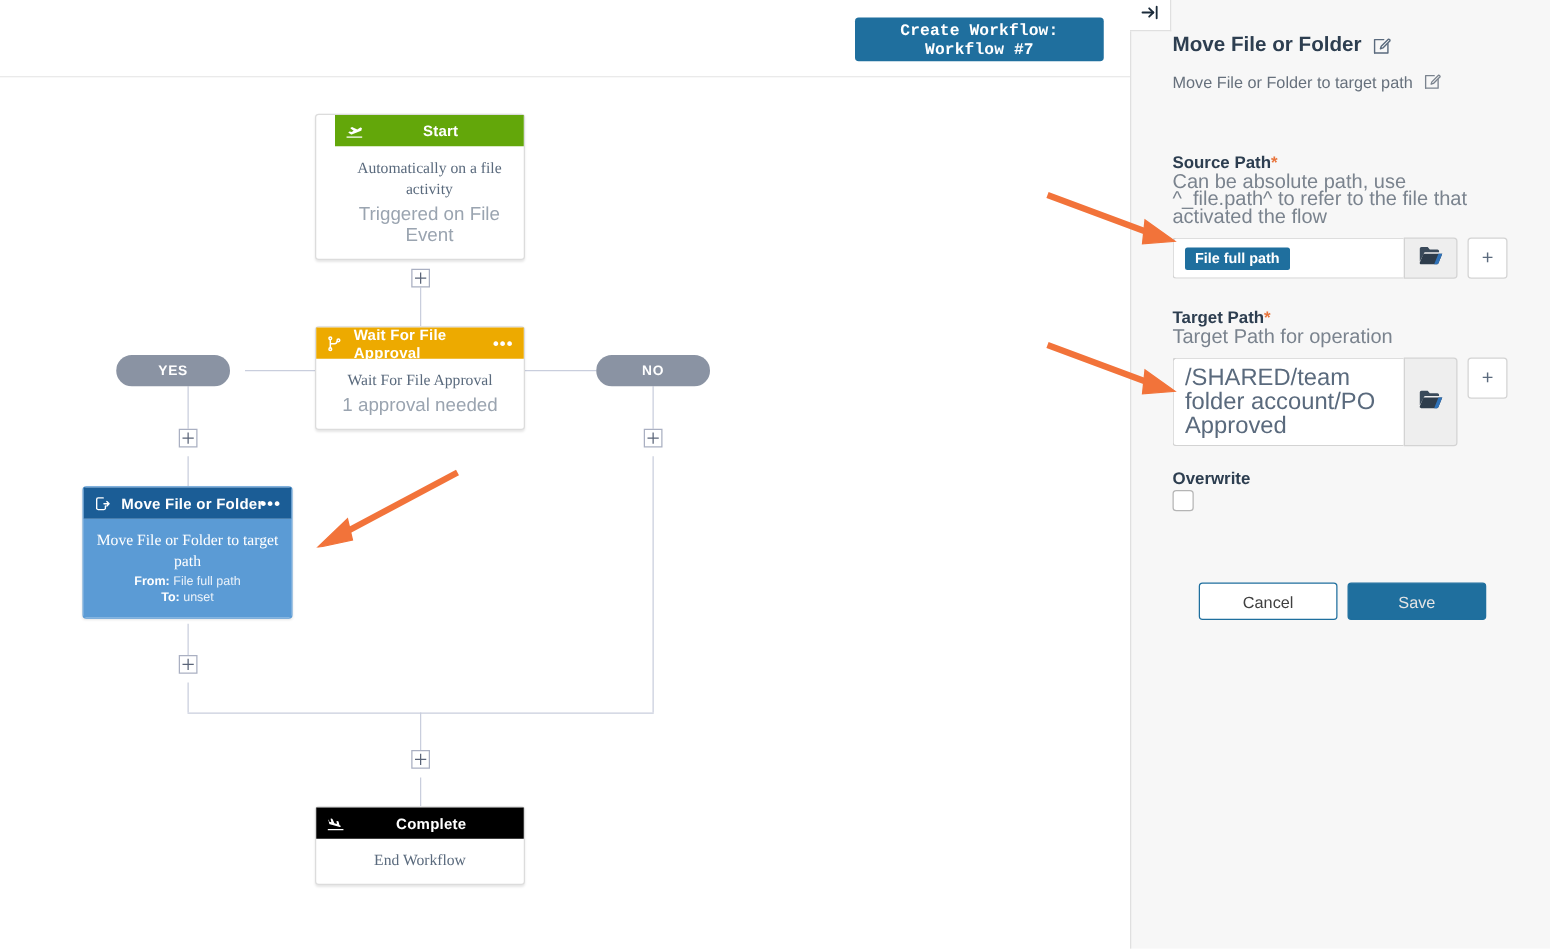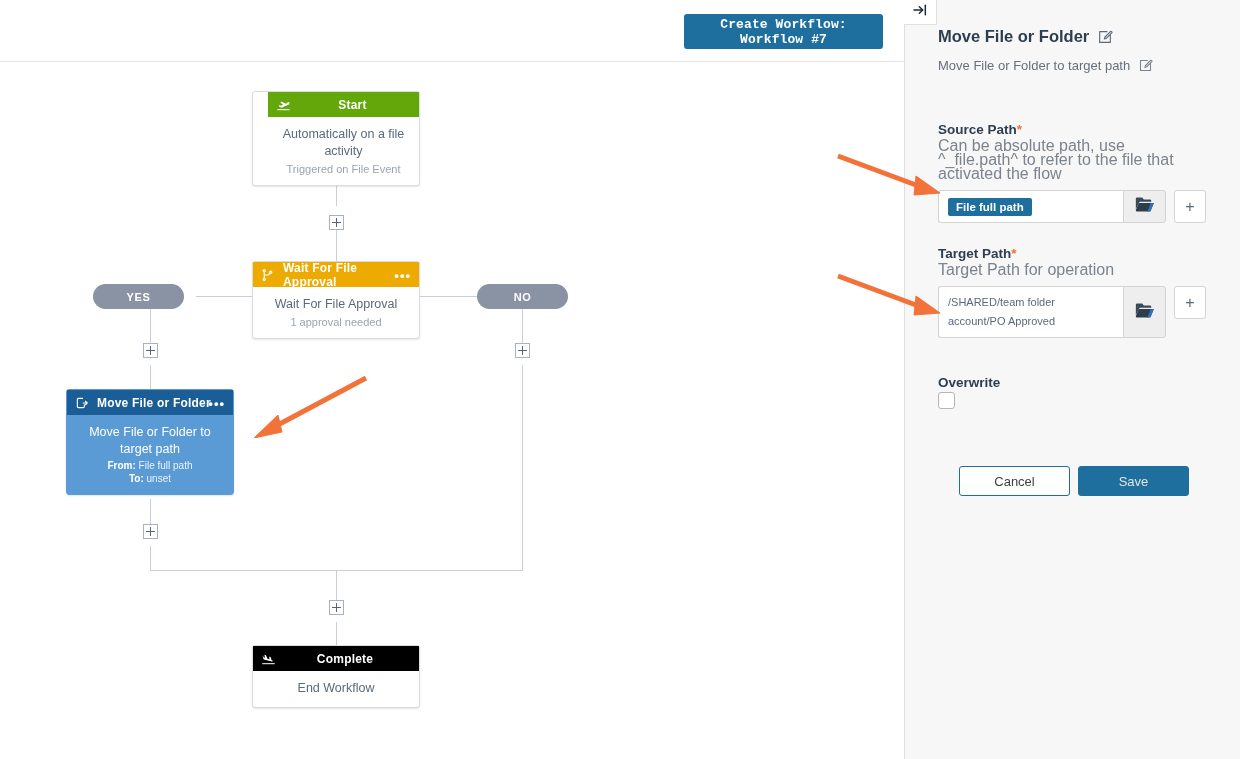--- a/index.html
+++ b/index.html
@@ -69,22 +69,22 @@
   .node-head .hd-title {
     flex: 1; text-align: center; letter-spacing: .2px;
   }
   .node-head .hd-dots {
     position: absolute; right: 8px; top: 50%; transform: translateY(-50%);
     letter-spacing: 1px; font-size: 13px; line-height: 1;
   }
   .node-body {
     padding: 9px 10px 10px; text-align: center;
   }
-  .node-body .b-main { font-size: 12.5px; color: #5a6a7d; line-height: 17px; }
-  .node-body .b-sub { font-size: 11px; color: #9aa4b0; margin-top: 3px; }
+  .node-body .b-main { font-size: 12.5px; color: #5a6a7d; line-height: 17px; font-family: Liberation Serif, serif; }
+  .node-body .b-sub { font-size: 15px; color: #9aa4b0; margin-top: 3px; }
 
   
   #node-start { left: 252px; top: 29px; padding-left: 15px; }
   #node-start .node-head { background: #63a70a; }
   
   #node-wait { left: 252px; top: 199px; }
   #node-wait .node-head { background: #edaa00; }
   #node-wait .node-head .hd-title { text-align: left; padding-left: 4px; }
   
   #node-move { left: 66px; top: 327px; width: 168px; border-color: #5b9bd5; }
@@ -144,21 +144,21 @@
   .input-row { display: flex; align-items: stretch; gap: 0; }
   .input-wrap {
     flex: 1; background: #ffffff; border: 1px solid #d3d3d3; border-right: none;
     border-radius: 3px 0 0 3px; display: flex; align-items: center;
     padding: 6px 9px; min-height: 33px;
   }
   .token {
     background: #1f6f9e; color: #ffffff; border-radius: 2px;
     font-size: 11.5px; font-weight: bold; padding: 3px 8px; display: inline-block;
   }
-  .plain-val { font-size: 11px; color: #5a6a7d; line-height: 19px; }
+  .plain-val { font-size: 19px; color: #5a6a7d; line-height: 19px; }
   .picker-btn {
     width: 43px; background: #eeeeee; border: 1px solid #d3d3d3;
     border-radius: 0 3px 3px 0; display: flex; align-items: center;
     justify-content: center; cursor: pointer;
   }
   .add-btn {
     width: 32px; height: 33px; margin-left: 8px; background: #ffffff;
     border: 1px solid #d3d3d3; border-radius: 3px; color: #5a6a7d;
     font-size: 16px; line-height: 1; display: flex; align-items: center;
     justify-content: center; cursor: pointer; align-self: flex-start;

